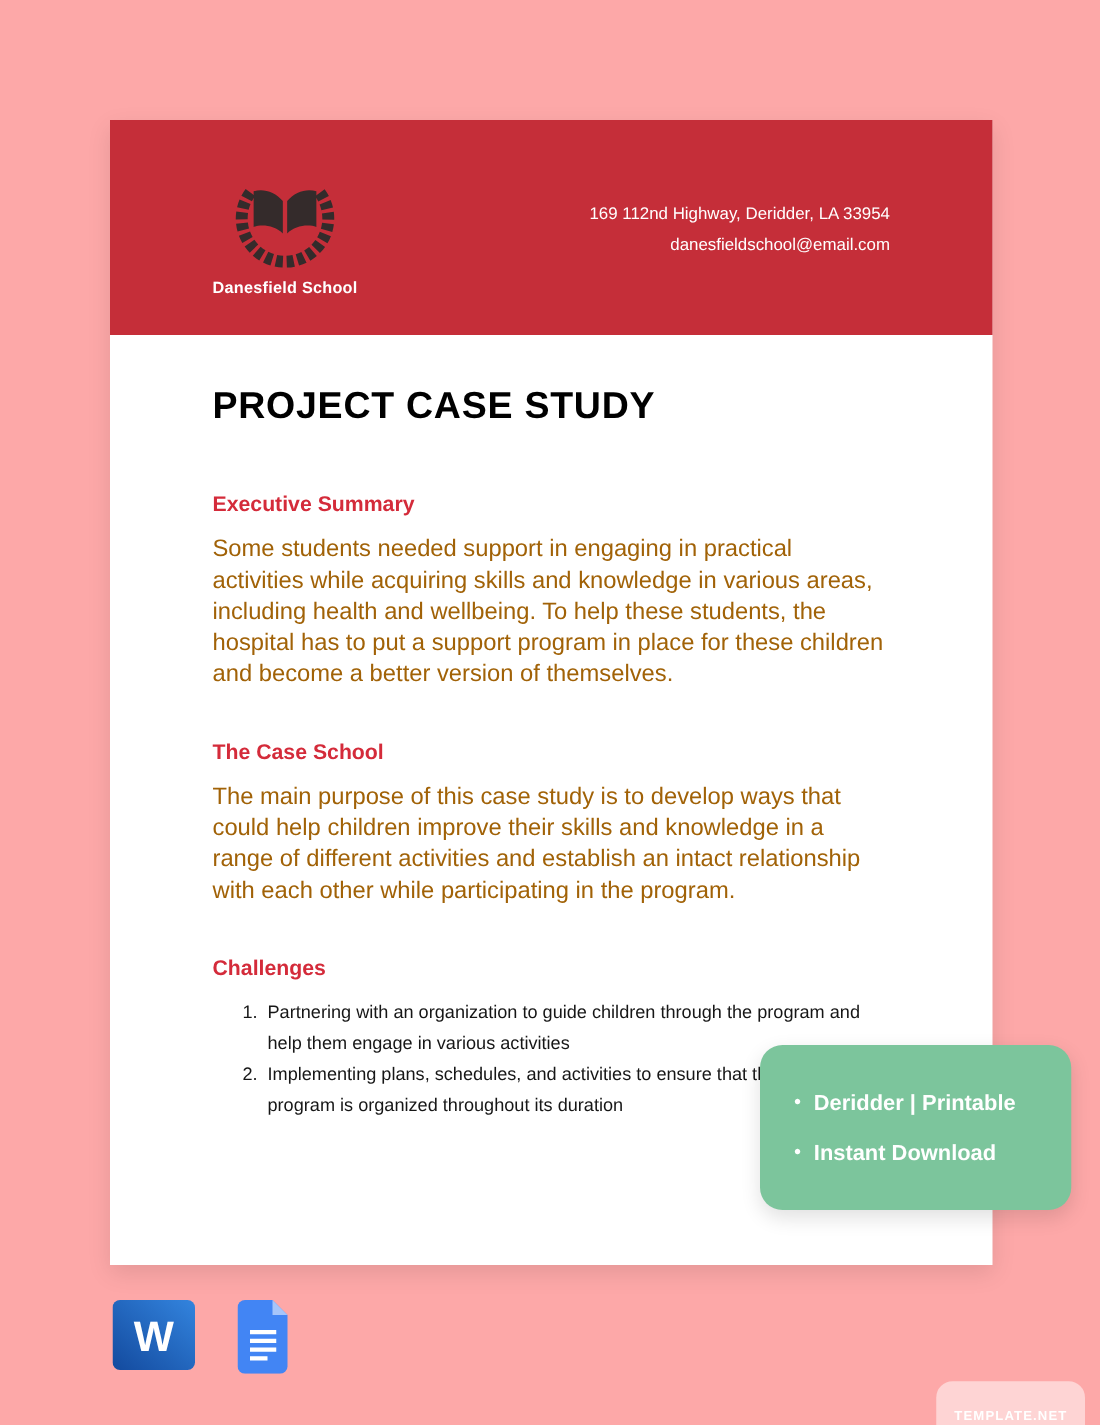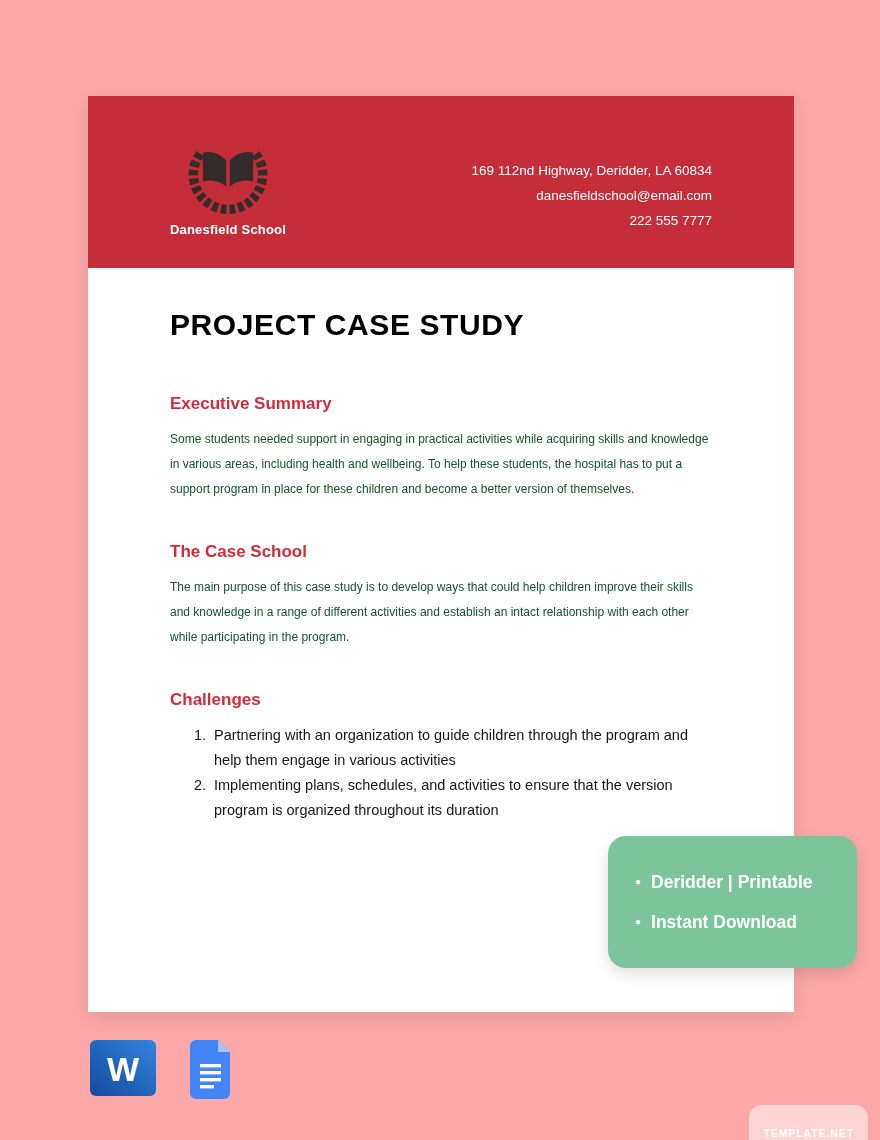--- a/index.html
+++ b/index.html
@@ -49,21 +49,21 @@
     color: #000000; letter-spacing: 0.6px;
   }
   .doc-body section h2 {
     margin: 40px 0 13px 0;
     font-size: 17px; font-weight: bold;
     color: #d42b3a;
   }
   .doc-body section:first-of-type h2 { margin-top: 52px; }
   .doc-body p {
     margin: 0;
-    font-size: 12px; line-height: 25px; color: #14532d;
+    font-size: 19px; line-height: 25px; color: #a16207;
     max-width: 545px;
   }
   .num-list { margin-top: 2px; }
   .num-item {
     display: flex; align-items: flex-start;
     font-size: 14.5px; line-height: 25px; color: #161616;
   }
   .num-item .num {
     flex: 0 0 20px; margin-left: 16px; padding-right: 8px;
     text-align: right;
@@ -111,23 +111,22 @@
   <div class="doc-header">
     <div class="logo-block">
       <svg width="104" height="90" viewBox="0 0 120 104" aria-hidden="true">
         <path d="M28 30 A40 40 0 1 0 92 30" fill="none" stroke="#342b2b" stroke-width="11" stroke-dasharray="6.5 3.5"></path>
         <path d="M58 38 C51 29, 39 26, 31 29 L31 62 C39 59, 51 61, 58 68 L58 38 Z" fill="#342b2b"></path>
         <path d="M62 38 C69 29, 81 26, 89 29 L89 62 C81 59, 69 61, 62 68 L62 38 Z" fill="#342b2b"></path>
       </svg>
       <div class="school-name">Danesfield School</div>
     </div>
     <div class="contact-block">
-      <div>169 112nd Highway, Deridder, LA 60834</div>
+      <div>169 112nd Highway, Deridder, LA 33954</div>
       <div>danesfieldschool@email.com</div>
-      <div>222 555 7777</div>
     </div>
   </div>
 
   <div class="doc-body">
     <h1 class="doc-title">PROJECT CASE STUDY</h1>
 
     <section>
       <h2>Executive Summary</h2>
       <p>Some students needed support in engaging in practical activities while acquiring skills and knowledge in various areas, including health and wellbeing. To help these students, the hospital has to put a support program in place for these children and become a better version of themselves.</p>
     </section>

